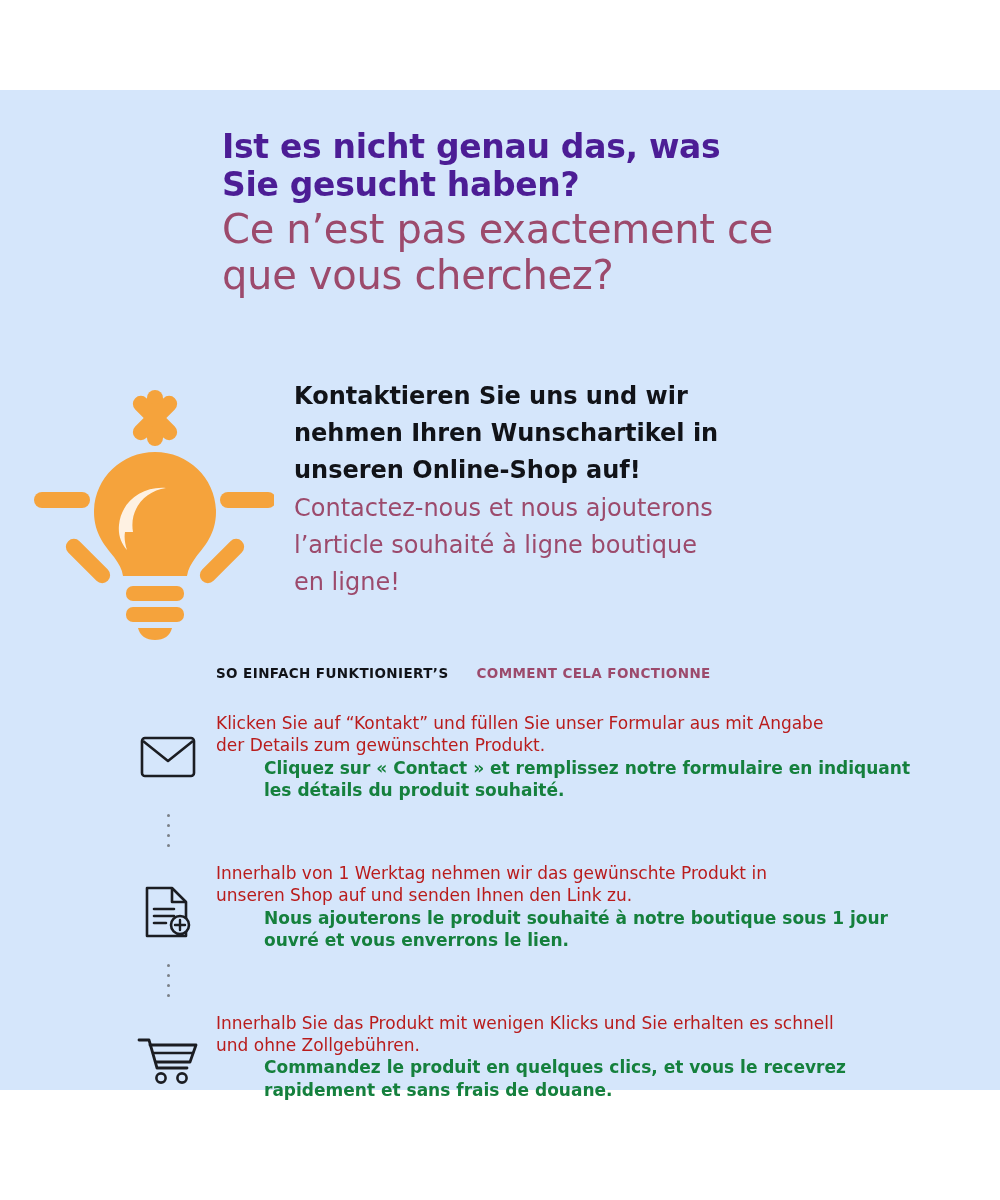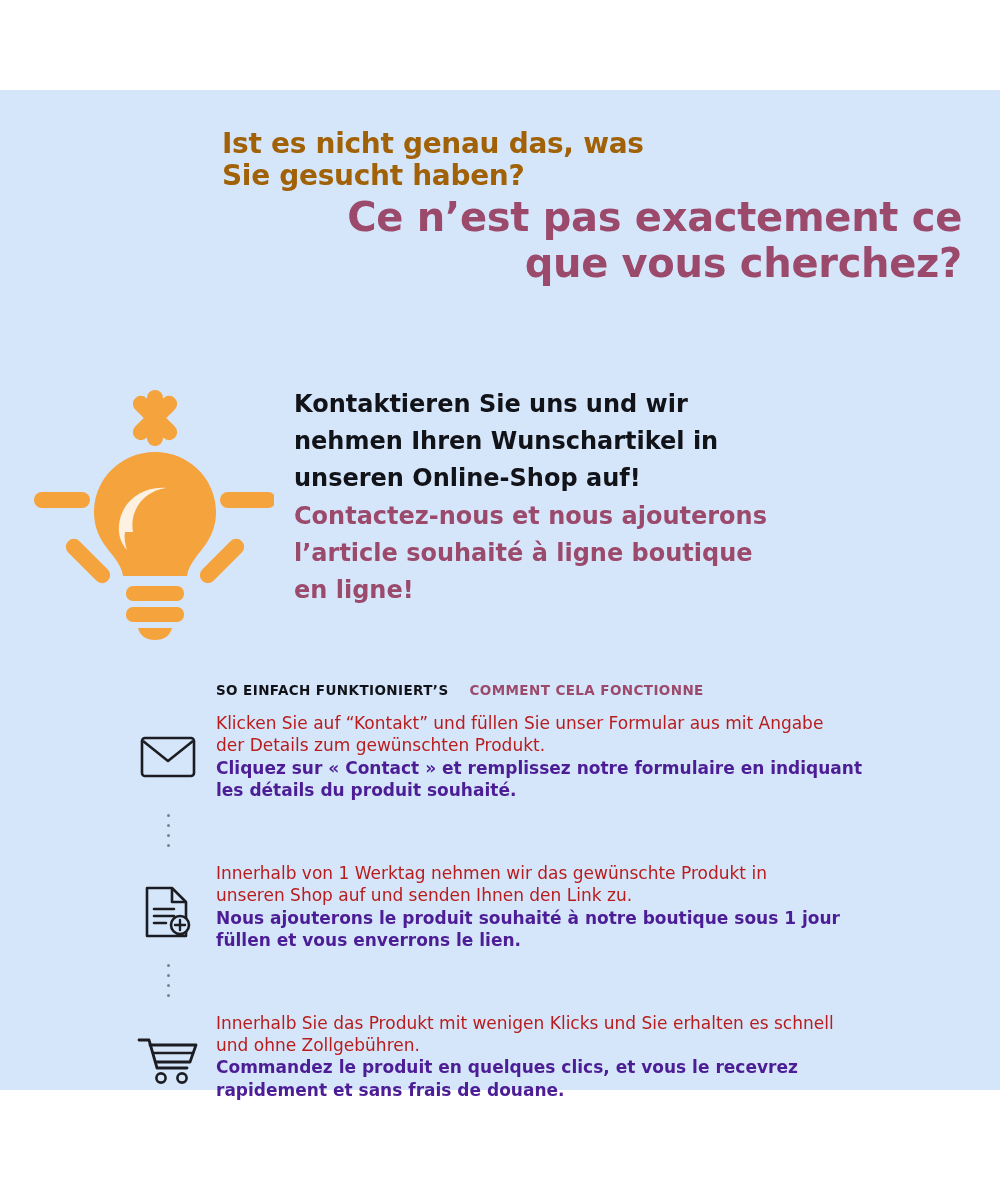--- a/index.html
+++ b/index.html
@@ -29,73 +29,72 @@
   }
 
   
   .headline {
     position: absolute;
     left: 222px;
     top: 38px;
     width: 740px;
   }
   .headline .de {
-    font-size: 28px;
+    font-size: 33px;
     font-weight: 700;
     line-height: 1.15;
-    color: #a16207;
+    color: #4c1d95;
     letter-spacing: -0.3px;
   }
   .headline .fr {
     font-size: 40px;
-    font-weight: 700;
+    font-weight: 400;
     line-height: 1.15;
     color: #9c4a6c;
     letter-spacing: -0.3px;
     margin-top: 2px;
-    text-align: right;
   }
 
   
   .bulb {
     position: absolute;
     left: 34px;
     top: 300px;
     width: 240px;
     height: 250px;
   }
 
   
   .subtext {
     position: absolute;
     left: 294px;
-    top: 296px;
+    top: 288px;
     width: 600px;
   }
   .subtext .de {
     font-size: 24px;
     font-weight: 700;
     line-height: 1.55;
     color: #111318;
   }
   .subtext .fr {
     font-size: 24px;
-    font-weight: 700;
+    font-weight: 400;
     line-height: 1.55;
     color: #9c4a6c;
   }
 
   
   .howto-head {
     position: absolute;
     left: 216px;
-    top: 592px;
+    top: 575px;
     display: flex;
     align-items: center;
-    gap: 21px;
+    gap: 28px;
   }
   .howto-head .de {
     font-size: 13.5px;
     font-weight: 700;
     letter-spacing: 0.4px;
     color: #111318;
   }
   .howto-head .fr {
     font-size: 13.5px;
     font-weight: 700;
@@ -129,21 +128,22 @@
   .step-text .de {
     font-size: 17px;
     font-weight: 400;
     line-height: 1.32;
     color: #b91c1c;
   }
   .step-text .fr {
     font-size: 17px;
     font-weight: 700;
     line-height: 1.32;
-    color: #4c1d95;
+    color: #15803d;
+    margin-left: 48px;
   }
   .dots {
     height: 58px;
     width: 96px;
     display: flex;
     flex-direction: column;
     align-items: center;
     justify-content: center;
     gap: 7px;
   }
@@ -256,21 +256,21 @@
             <path d="M37 34v10M32 39h10" stroke="#1b1d22" stroke-width="2.4" stroke-linecap="round"></path>
           </svg>
         </div>
         <div class="step-text">
           <div class="de">
             <div>Innerhalb von 1 Werktag nehmen wir das gewünschte Produkt in</div>
             <div>unseren Shop auf und senden Ihnen den Link zu.</div>
           </div>
           <div class="fr">
             <div>Nous ajouterons le produit souhaité à notre boutique sous 1 jour</div>
-            <div>füllen et vous enverrons le lien.</div>
+            <div>ouvré et vous enverrons le lien.</div>
           </div>
         </div>
       </div>
 
       <div class="step-sep">
         <div class="dots">
           <i></i>
             <i></i>
             <i></i>
             <i></i>

